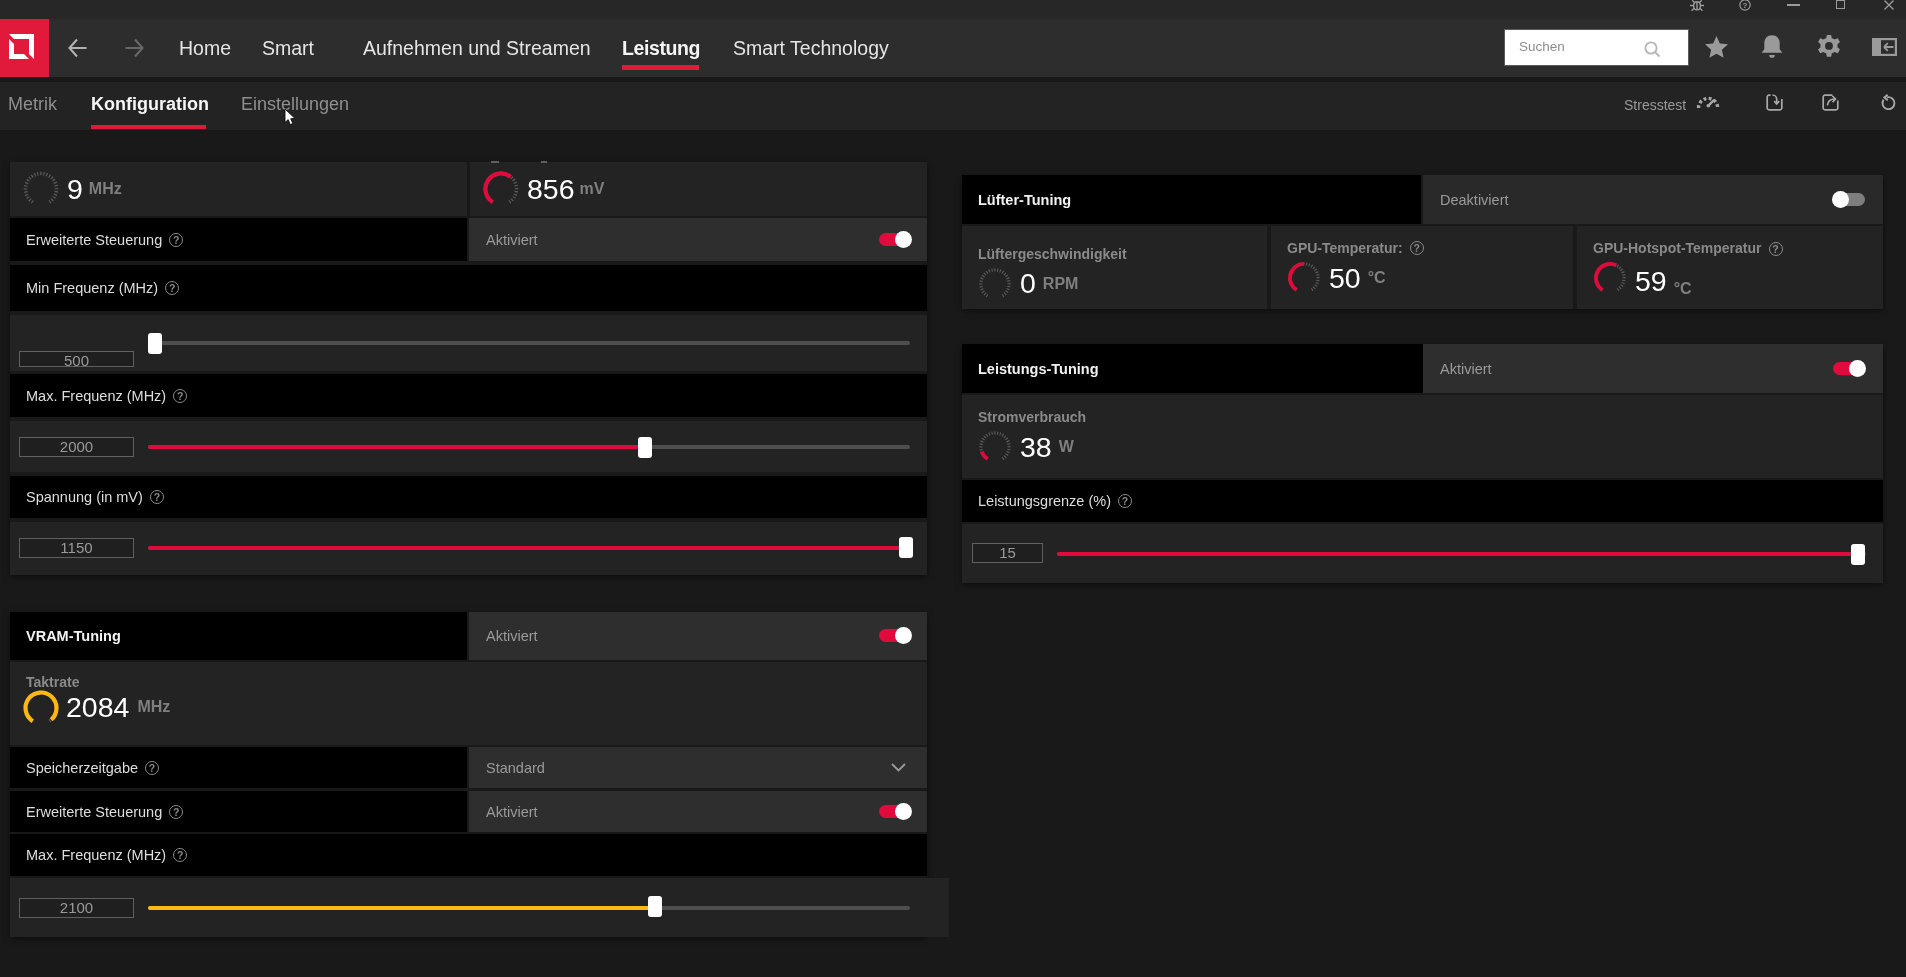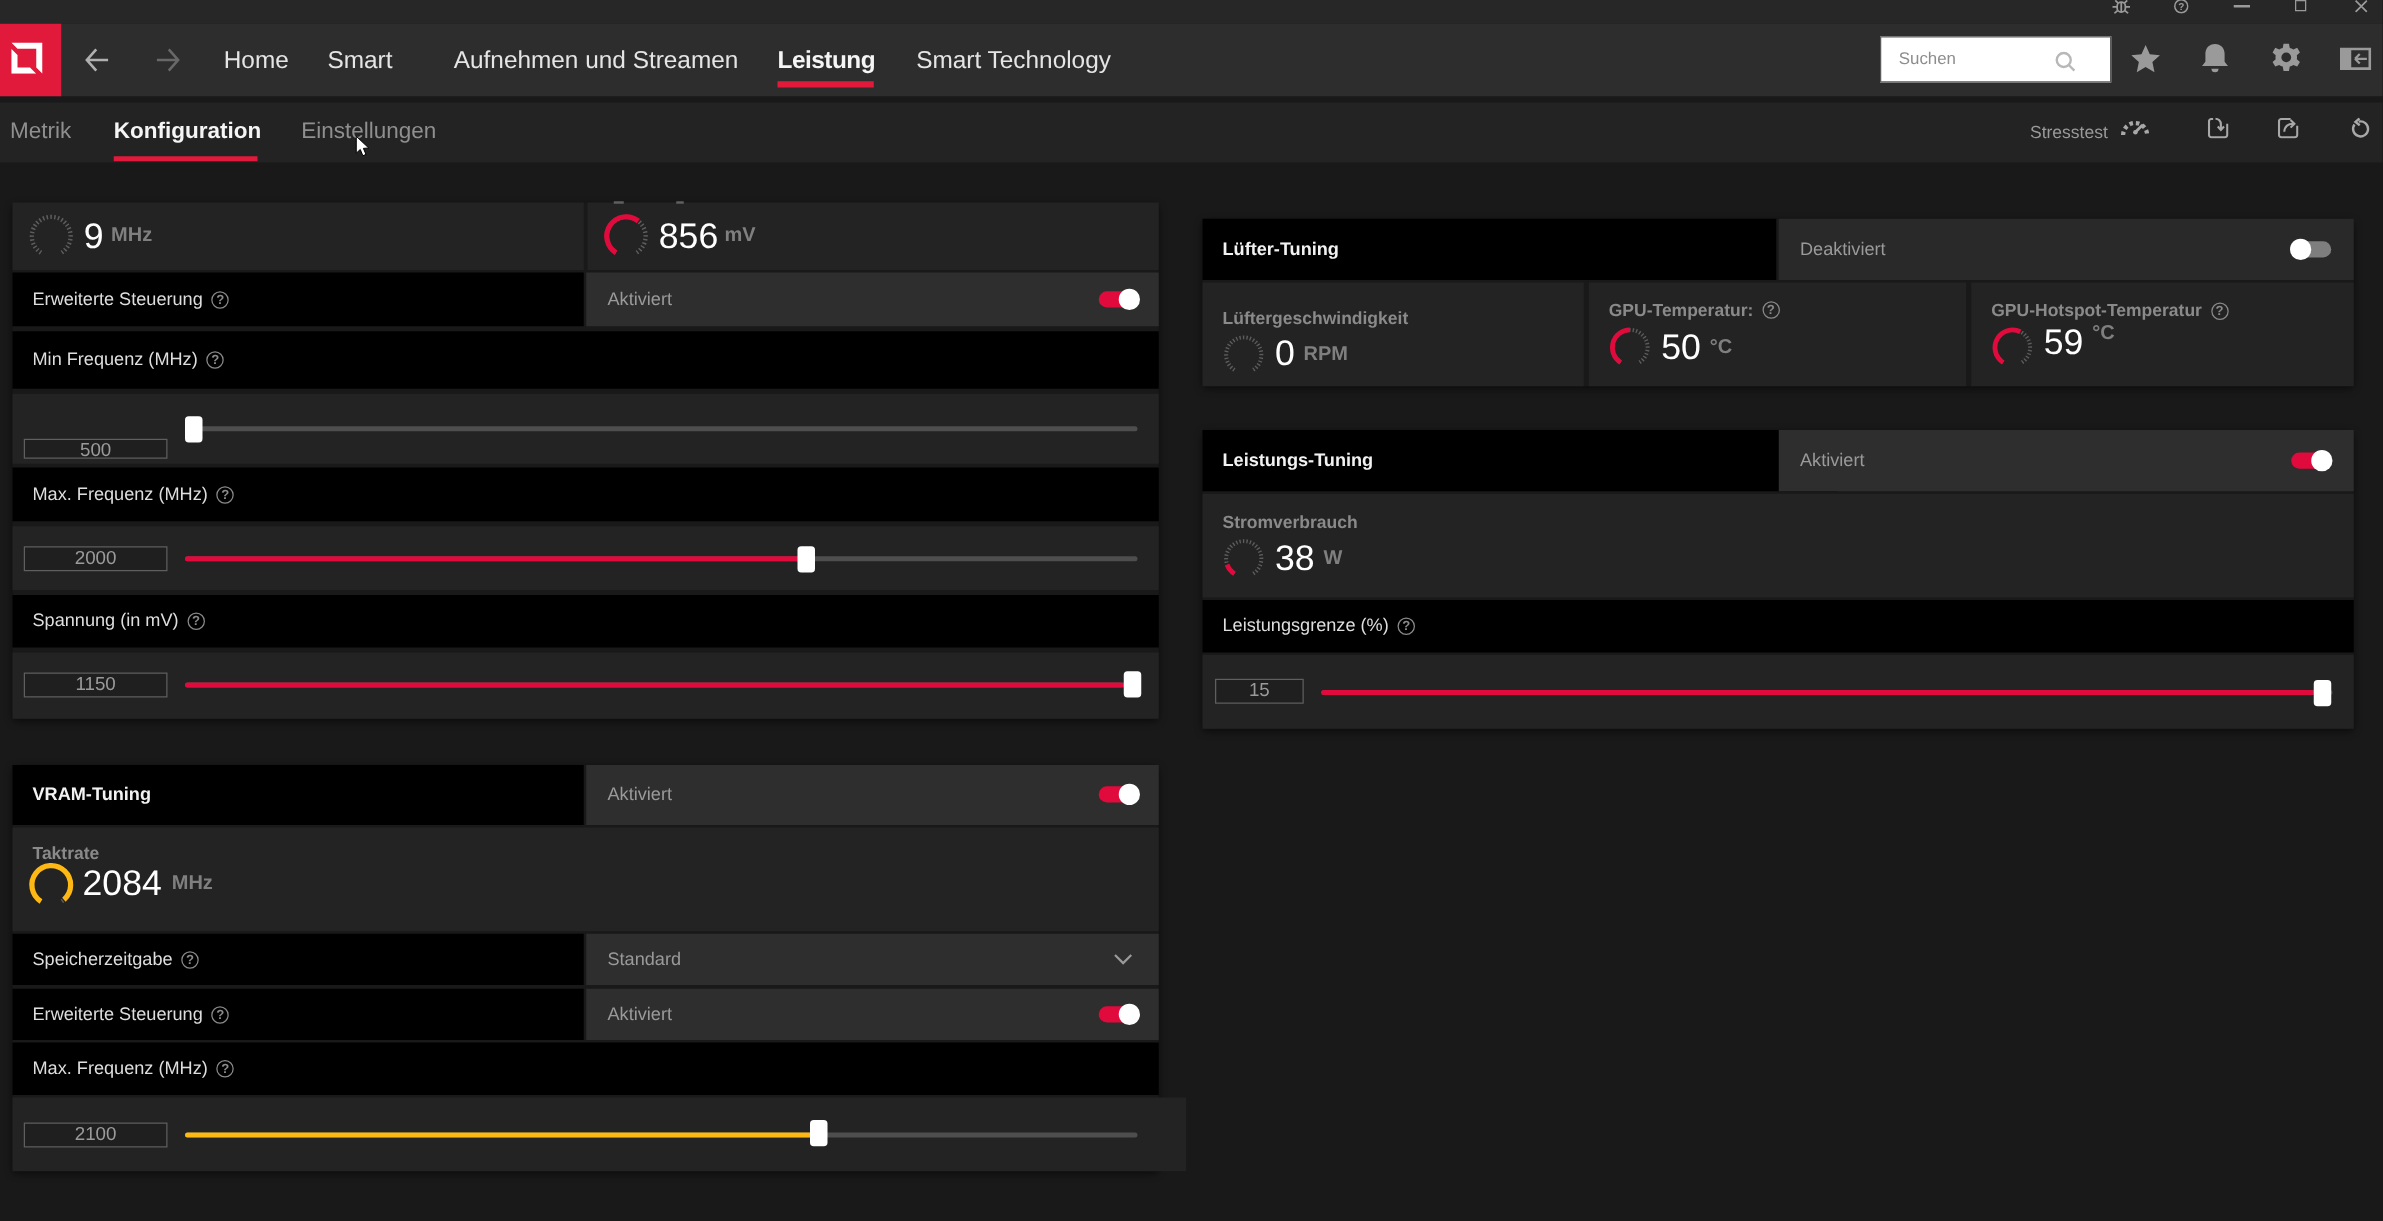--- a/index.html
+++ b/index.html
@@ -310,21 +310,21 @@
         <span class="unit" style="margin-left:7px">°C</span>
       </div>
     </div>
   </div>
   <div class="row rowdark" style="left:615px;top:51px;width:306px;height:83px;align-items:flex-start">
     <div>
       <div style="display:flex;align-items:flex-end;margin:14px 0 0 16px">
         <span class="gtitle">GPU-Hotspot-Temperatur</span>
           <span class="qm">?</span>
       </div>
-      <div style="display:flex;align-items:flex-start;margin-left:13px;margin-top:2px">
+      <div style="display:flex;align-items:flex-end;margin-left:13px;margin-top:2px">
         <svg width="40" height="40" viewBox="0 0 44 44">
           <path d="M13.79 35.14 A15.5 15.5 0 1 1 30.21 35.14" stroke="#5d5d5d" stroke-width="3.5" fill="none" stroke-dasharray="1.2 1.8"></path>
           <path d="M13.79 35.14 A15.5 15.5 0 0 1 28.95 8.15" stroke="#e00b3c" stroke-width="4.2" fill="none"></path>
         </svg>
         <span class="bigval" style="margin-left:5px">59</span>
         <span class="unit" style="margin-left:7px">°C</span>
       </div>
     </div>
   </div>
 </div>

